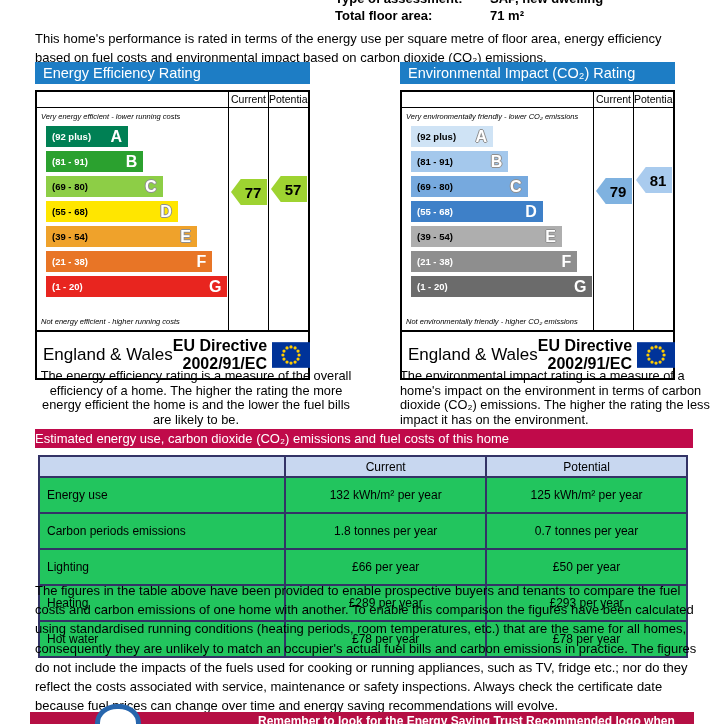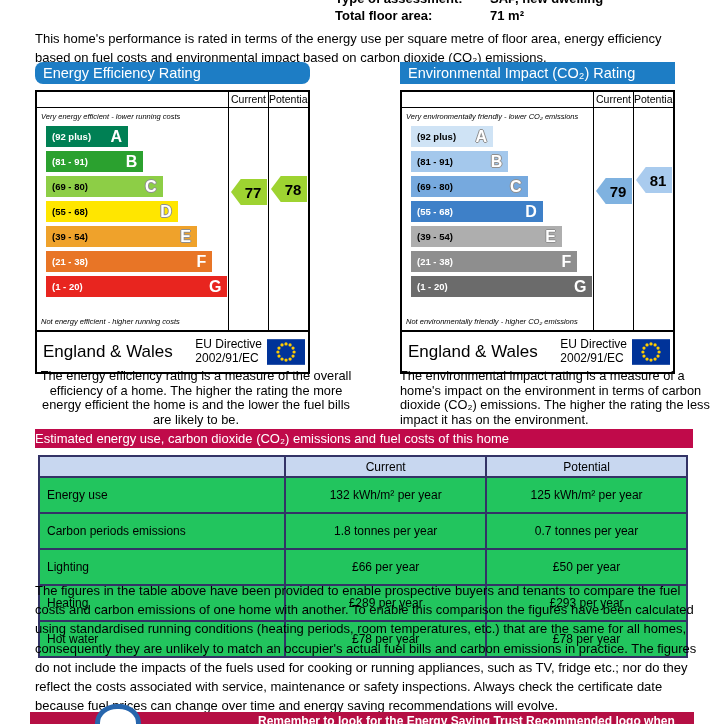--- a/index.html
+++ b/index.html
@@ -37,23 +37,23 @@
   .band.outlined .letter { text-shadow:-1px 0 0 #8f8f8f,1px 0 0 #8f8f8f,0 -1px 0 #8f8f8f,0 1px 0 #8f8f8f; }
   .bw1{width:43%;} .bw2{width:51%;} .bw3{width:61%;} .bw4{width:69%;}
   .bw5{width:79%;} .bw6{width:87%;} .bw7{width:95%;}
   .ct-col { width:40px; border-left:1px solid #000; position:relative; }
   .arrow {
     position:absolute; left:2px; width:36px; height:26px;
     clip-path:polygon(0 50%, 27% 0, 100% 0, 100% 100%, 27% 100%);
     display:flex; align-items:center; justify-content:center; padding-left:8px;
     font-weight:bold; font-size:15px; color:#000;
   }
-  .ct-footer { border-top:2px solid #000; height:42px; display:flex; align-items:center; }
+  .ct-footer { border-top:2px solid #000; height:48px; display:flex; align-items:center;text-align:right; }
   .region { flex:1; font-size:17px; padding-left:6px; white-space:nowrap; }
-  .directive { font-size:12px; font-weight:normal; line-height:1.15; margin-right:5px; white-space:nowrap; }
+  .directive { font-size:16px; font-weight:bold; line-height:1.15; margin-right:5px; white-space:nowrap; }
   .flag { width:38px; height:26px; margin-right:3px; flex:0 0 auto; }
 
   
   .explain { font-size:12.8px; line-height:14.5px; }
   #explain-left  { left:35px;  top:369px; width:322px;text-align:center; }
   #explain-right { left:400px; top:369px; width:318px; }
 
   
   #cost-banner { left:35px; top:429px; width:658px; height:19px; color:#fff;
     font-size:13px; line-height:19px; }
@@ -84,21 +84,21 @@
   </div>
   <div class="toprow">
     <span class="toplabel">Total floor area:</span>
     <span>71 m²</span>
   </div>
 </div>
 
 <p class="abs" id="intro">This home's performance is rated in terms of the energy use per square metre of floor area, energy efficiency based on fuel costs and environmental impact based on carbon dioxide (CO₂) emissions.</p>
 
 <div class="abs chart" id="chart-left">
-  <div class="chart-title" style="background-color: rgb(29, 125, 197); border-radius: 8px;">Energy Efficiency Rating</div>
+  <div class="chart-title" style="background-color: rgb(29, 125, 197);">Energy Efficiency Rating</div>
   <div class="chart-table">
     <div class="ct-header">
       <div class="ct-h-spacer"></div>
       <div class="ct-h-col">Current</div>
       <div class="ct-h-col">Potential</div>
     </div>
     <div class="ct-body">
       <div class="bands-area">
         <div class="note topn">Very energy efficient - lower running costs</div>
         <div class="band bw1 lt" style="background-color: rgb(0, 128, 84);">
@@ -131,21 +131,21 @@
         </div>
         <div class="note botn">Not energy efficient - higher running costs</div>
       </div>
       <div class="ct-col">
         <div class="arrow" style="top: 71px; background-color: rgb(158, 211, 49);">
           <span>77</span>
         </div>
       </div>
       <div class="ct-col">
         <div class="arrow" style="top: 68px; background-color: rgb(158, 211, 49);">
-          <span>78</span>
+          <span>57</span>
         </div>
       </div>
     </div>
     <div class="ct-footer">
       <span class="region">England &amp; Wales</span>
       <span class="directive">
         <span>EU Directive</span><br>
         <span>2002/91/EC</span>
       </span>
       <svg class="flag" viewBox="0 0 40 27">

